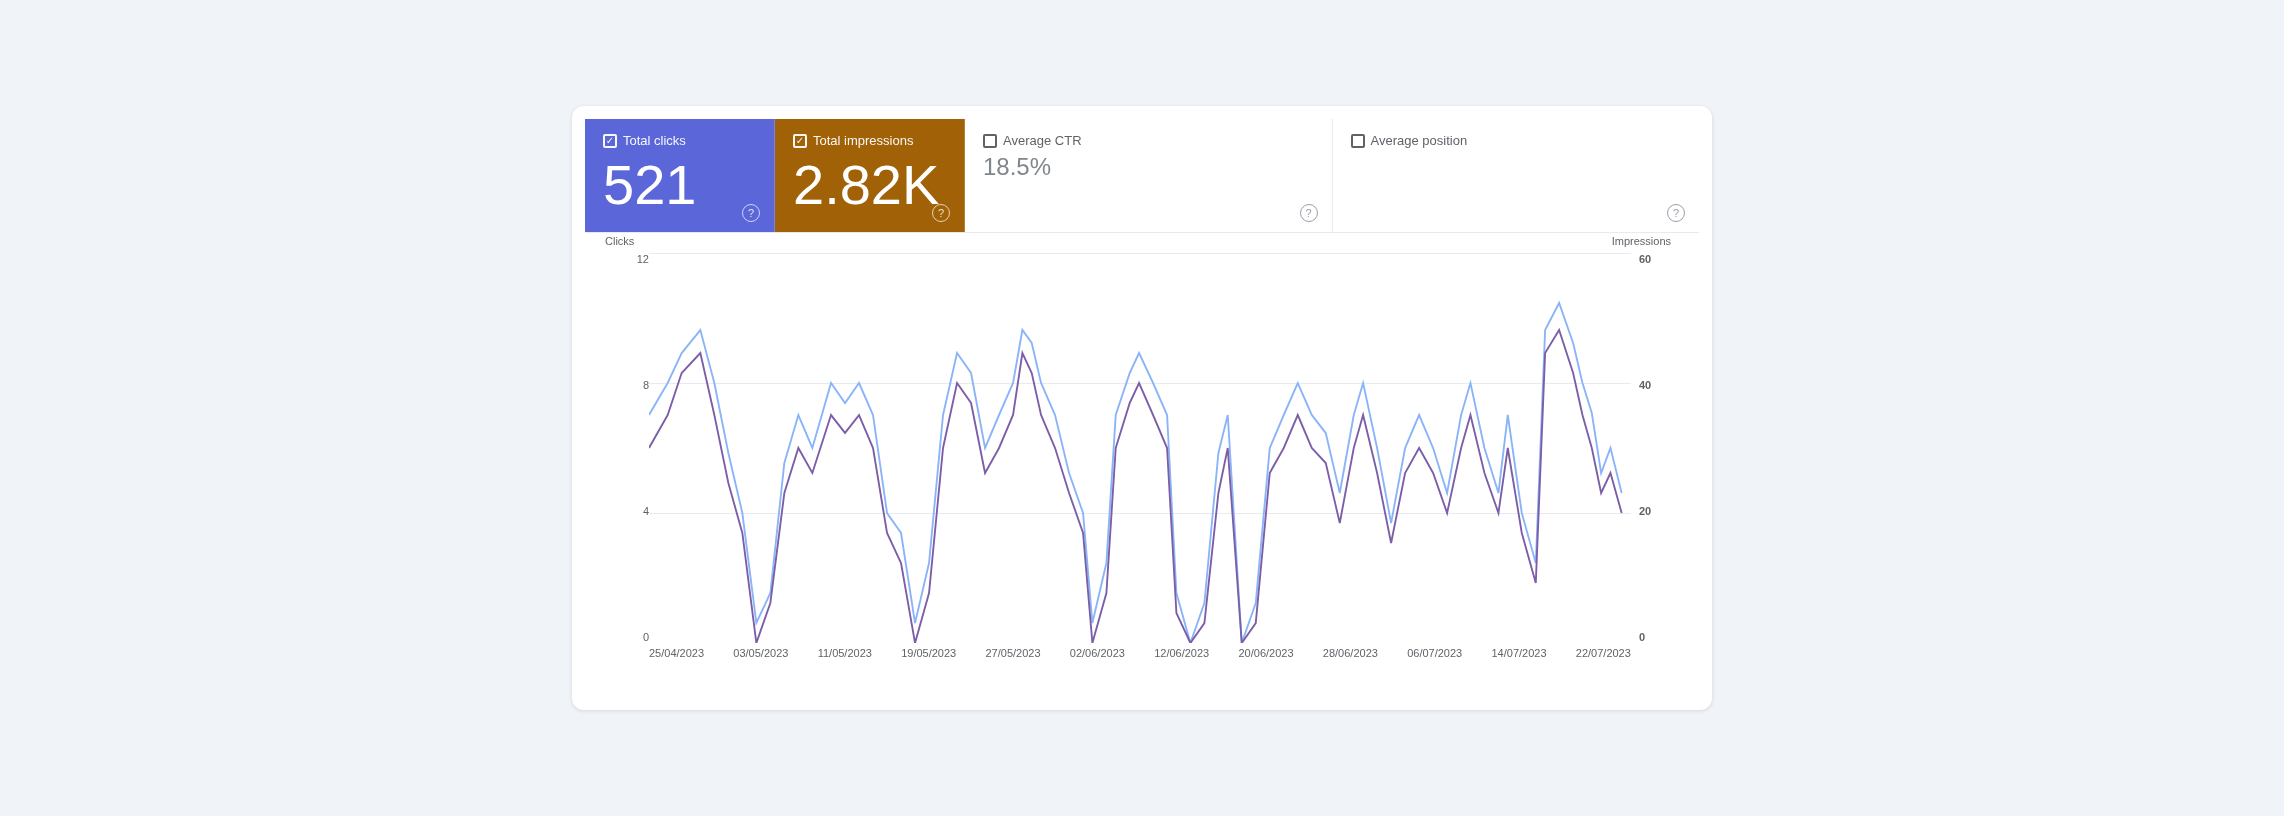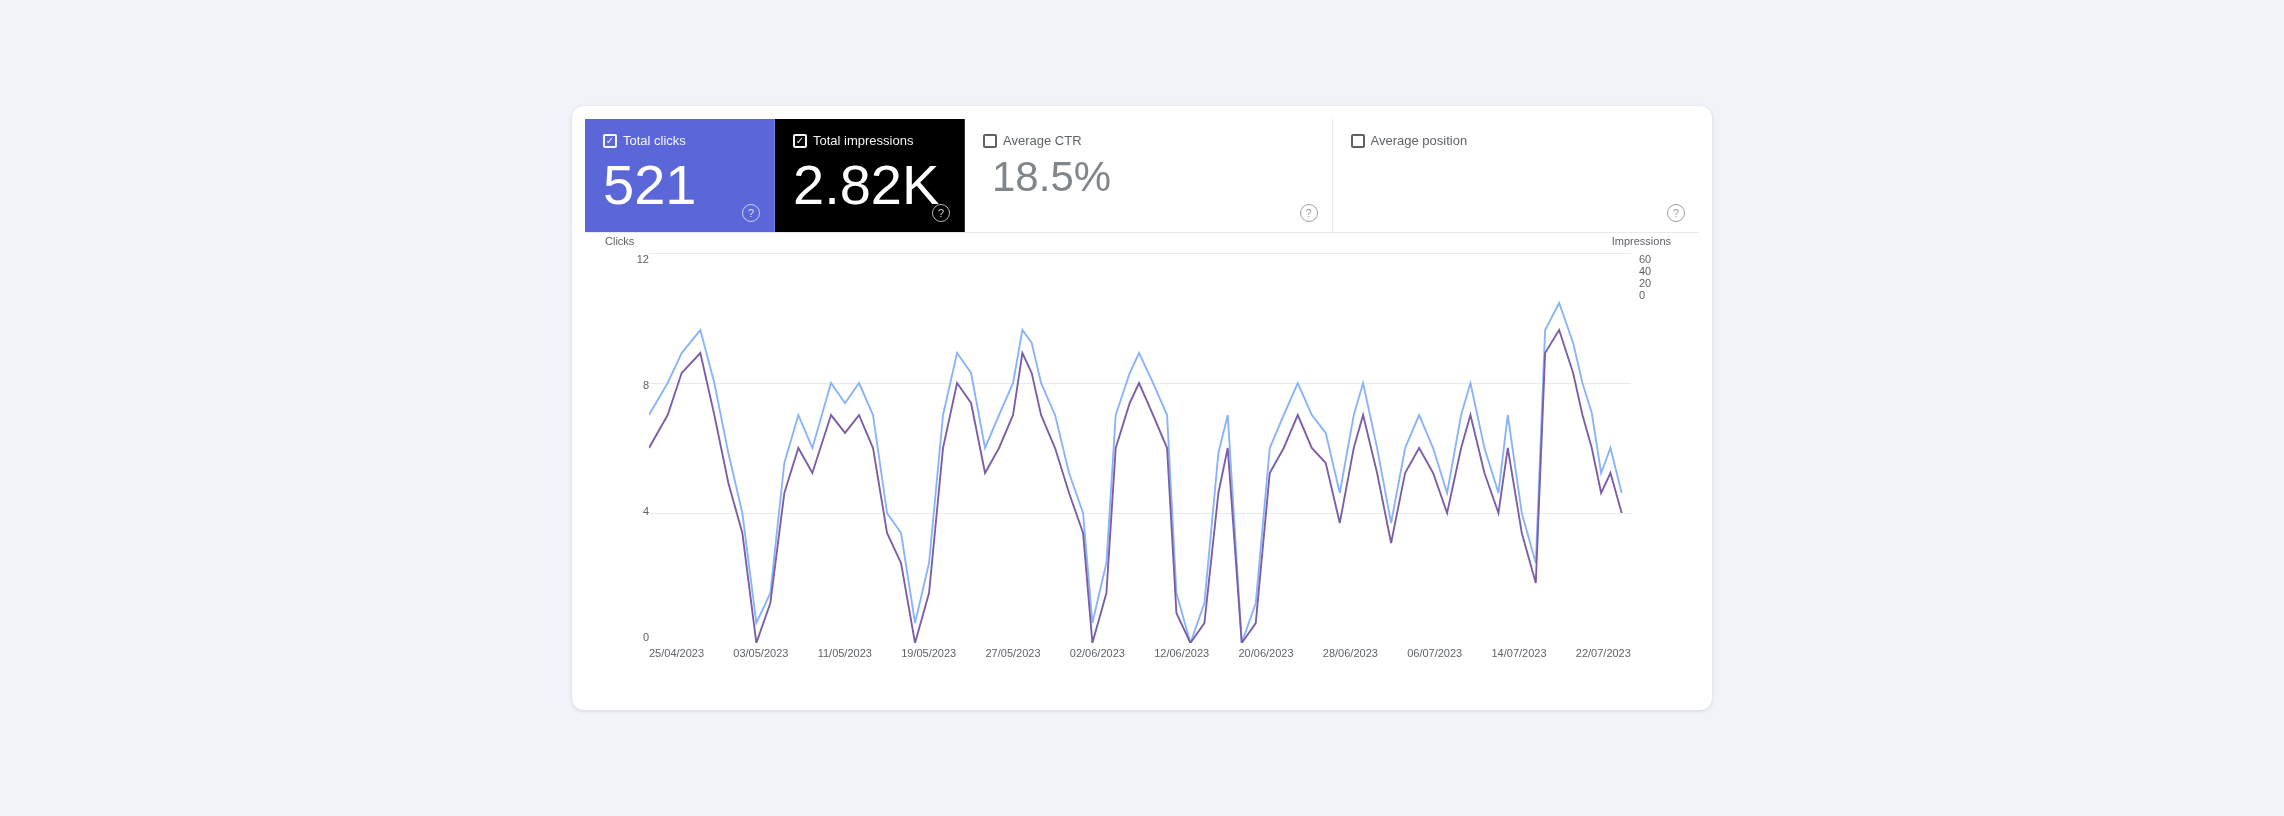--- a/index.html
+++ b/index.html
@@ -32,21 +32,21 @@
       padding: 14px 20px 16px 18px;
       position: relative;
       min-width: 190px;
       border-right: 1px solid rgba(255,255,255,0.2);
     }
     .metric-tile.clicks {
       background: #5b67d8;
       color: #fff;
     }
     .metric-tile.impressions {
-      background: #000000;
+      background: #a16207;
       color: #fff;
     }
     .metric-tile.ctr {
       background: #fff;
       color: #333;
       border-right: 1px solid #e8eaed;
     }
     .metric-tile.position {
       background: #fff;
       color: #333;
@@ -83,21 +83,21 @@
     .metric-tile.position .tile-label-row {
       color: #5f6368;
     }
     .tile-value {
       font-size: 56px;
       font-weight: 400;
       line-height: 1.1;
     }
     .metric-tile.clicks .tile-value { color: #fff; }
     .metric-tile.impressions .tile-value { color: #fff; }
-    .metric-tile.ctr .tile-value { color: #80868b; font-size: 42px; margin-left: 9px; }
+    .metric-tile.ctr .tile-value { color: #80868b; font-size: 24px; }
     .metric-tile.position .tile-value { color: #80868b; font-size: 38px; }
     .help-icon {
       position: absolute;
       bottom: 10px;
       right: 14px;
       width: 18px;
       height: 18px;
       border-radius: 50%;
       border: 1.5px solid rgba(255,255,255,0.7);
       display: flex;
@@ -134,22 +134,23 @@
       align-items: flex-end;
     }
     .y-axis-right {
       position: absolute;
       right: 0;
       top: 0;
       bottom: 40px;
       width: 36px;
       display: flex;
       flex-direction: column;
-      justify-content: flex-start;
+      justify-content: space-between;
       align-items: flex-start;
+      font-weight: bold;
     }
     .axis-label {
       font-size: 11px;
       color: #5f6368;
     }
     .axis-title-left {
       position: absolute;
       left: 0;
       top: -18px;
       font-size: 11px;

